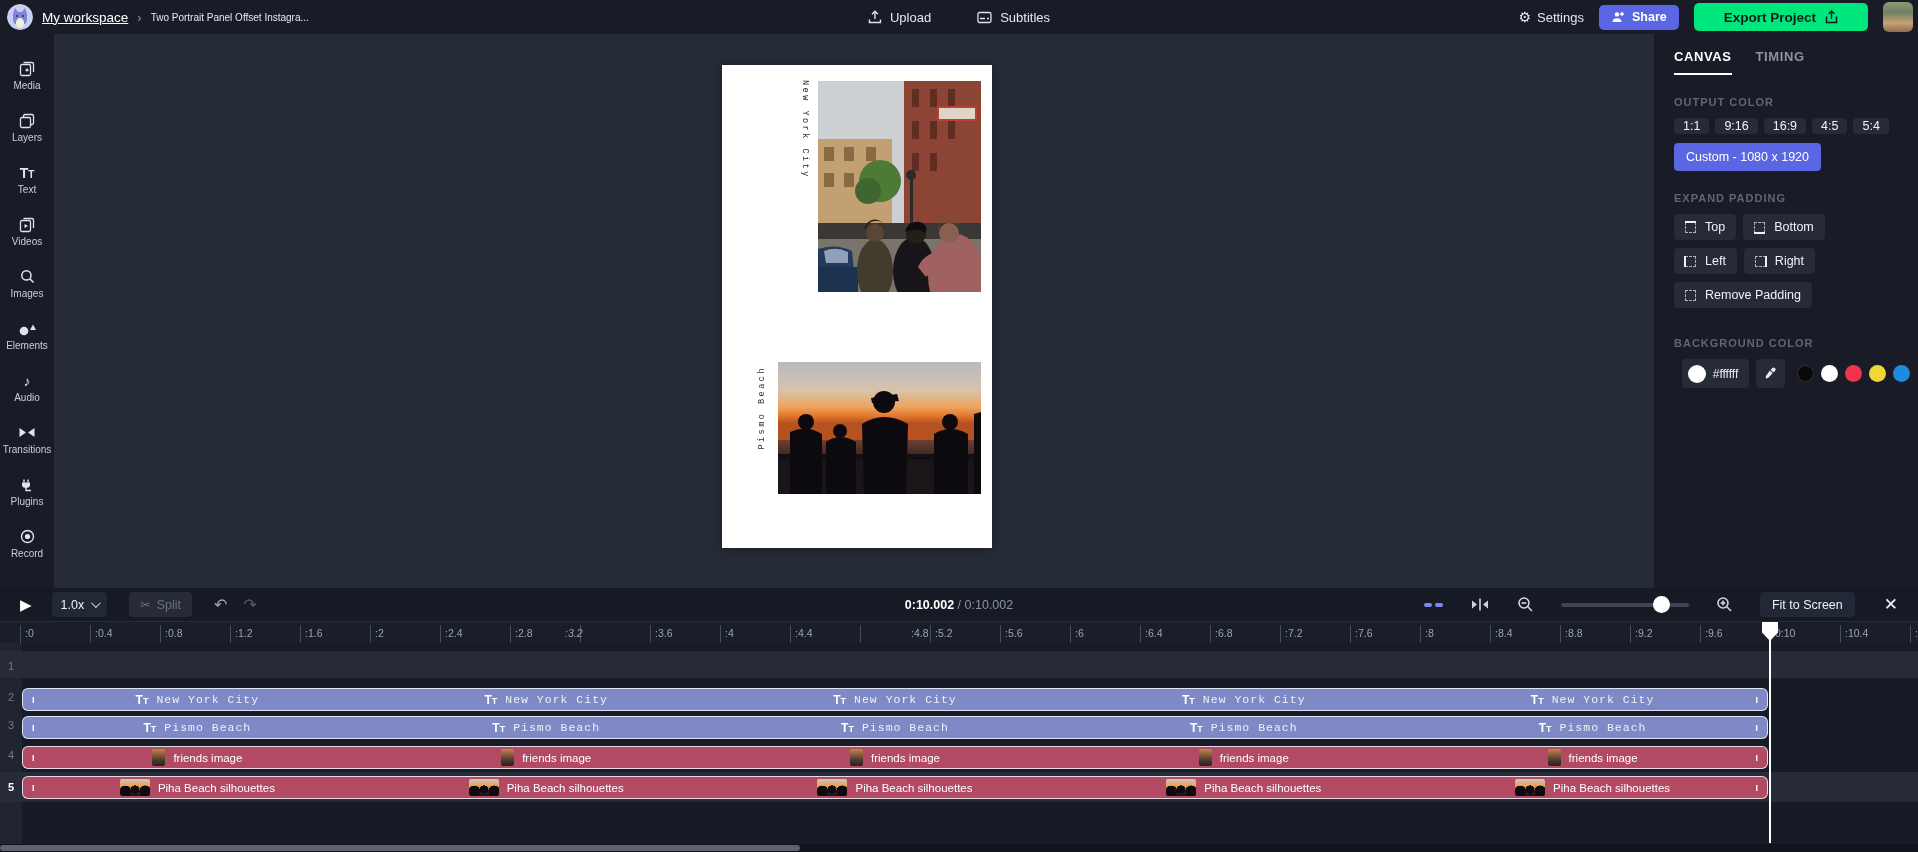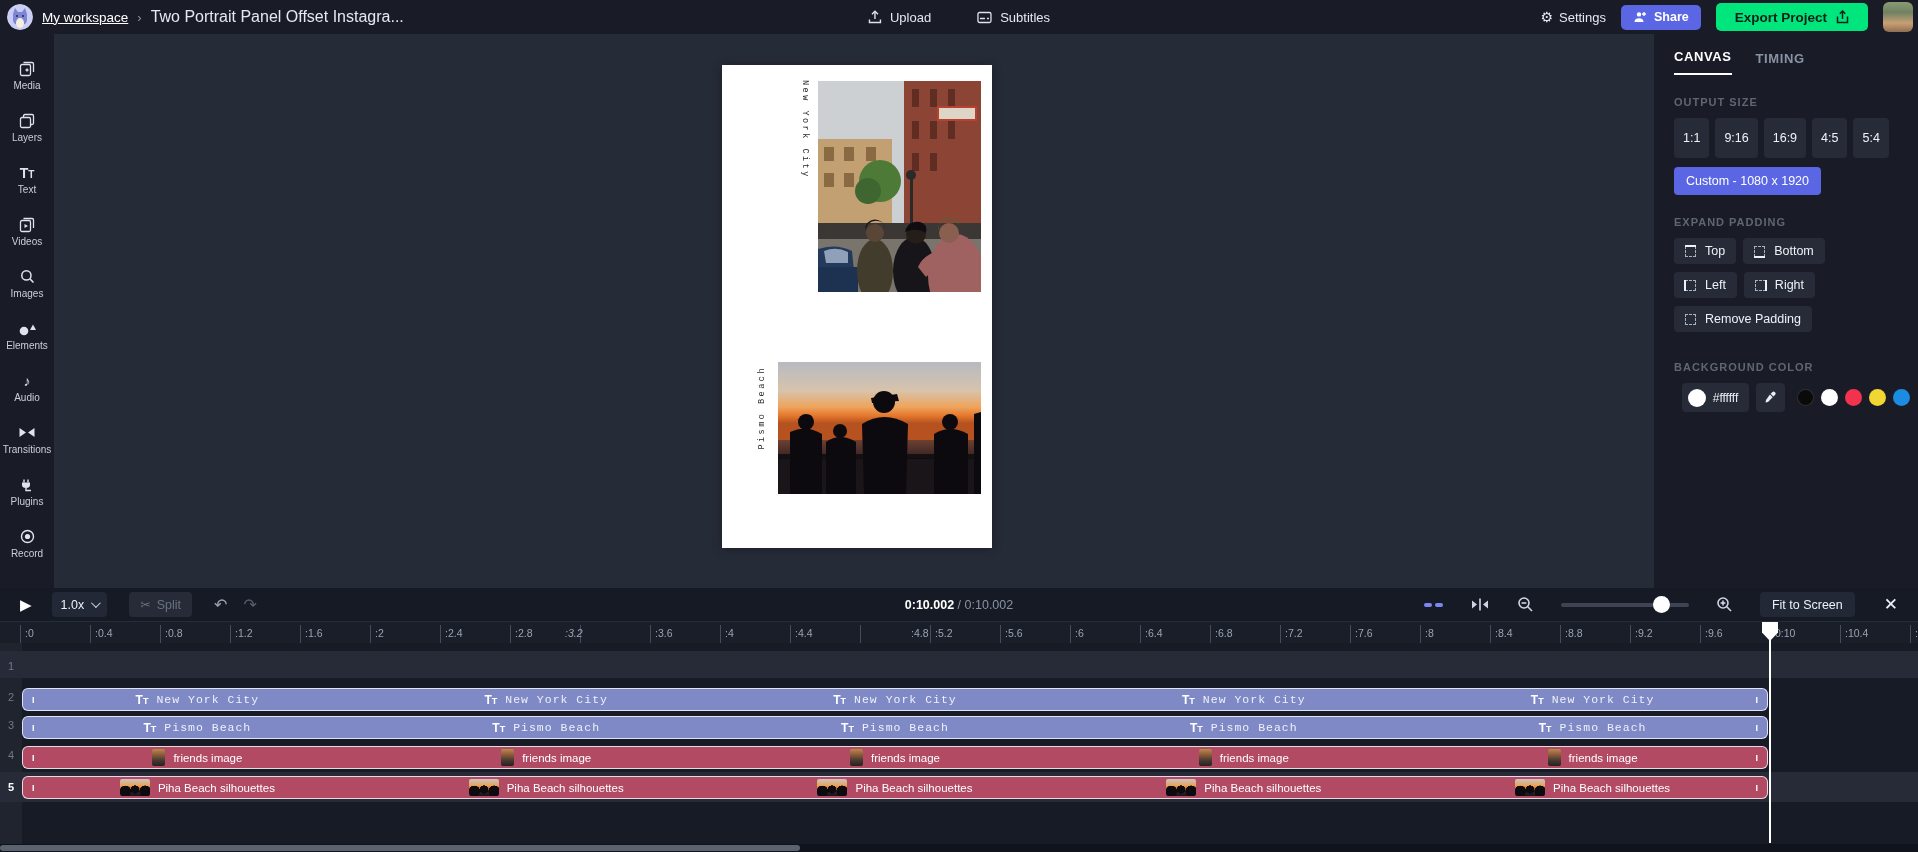--- a/index.html
+++ b/index.html
@@ -6,28 +6,28 @@
   html,body { width:1918px; height:852px; }
   body { position:relative; background:#171b26; font-family:"Liberation Sans",sans-serif; color:#e8ebf2; overflow:hidden; }
   svg { display:block; }
 
   
   .topbar { position:absolute; left:0; top:0; width:100%; height:34px; background:#191c27; display:flex; align-items:center; z-index:30; }
   .crumbs { display:flex; align-items:center; gap:9px; padding-left:7px; }
   .logo { width:26px; height:26px; border-radius:50%; overflow:hidden; flex:0 0 auto; }
   .ws-link { font-size:13.5px; color:#ffffff; text-decoration:underline; cursor:pointer; }
   .crumb-sep { color:#8a93a3; font-size:13px; }
-  .proj-title { font-size:16px; color:#e4e8f1; }
+  .proj-title { font-size:10px; color:#e4e8f1; }
   .topbar-center { position:absolute; left:50%; transform:translateX(-50%); display:flex; gap:46px; align-items:center; height:100%; }
   .tb-item { display:flex; align-items:center; gap:8px; font-size:13px; color:#e4e8f1; cursor:pointer; }
   .topbar-right { margin-left:auto; display:flex; align-items:center; gap:15px; padding-right:5px; }
   .settings-item { display:flex; align-items:center; gap:6px; font-size:13px; color:#e4e8f1; cursor:pointer; }
   .gear-glyph { font-size:14px; line-height:1; }
   .share-btn { display:flex; align-items:center; gap:7px; height:25px; padding:0 12px; border-radius:5px; background:#5a66e3; color:#fff; font-size:12.5px; font-weight:700; cursor:pointer; }
-  .export-btn { display:flex; align-items:center; gap:9px; height:28px; padding:0 19px; border-radius:5px; background:#00e57c; color:#0c2018; font-size:13.5px; font-weight:700; cursor:pointer; }
+  .export-btn { display:flex; align-items:center; gap:9px; height:28px; padding:0 30px; border-radius:5px; background:#00e57c; color:#0c2018; font-size:13.5px; font-weight:700; cursor:pointer; }
   .user-avatar { width:30px; height:30px; border-radius:6px; background:linear-gradient(180deg,#8a9b72 0%,#6f8162 35%,#c9a075 70%,#8f6f52 100%); }
 
   
   .sidebar { position:absolute; left:0; top:34px; width:54px; height:554px; background:#191c27; display:flex; flex-direction:column; align-items:center; padding-top:26px; z-index:20; }
   .side-item { width:100%; height:32px; margin-bottom:20px; display:flex; flex-direction:column; align-items:center; justify-content:flex-start; gap:3px; color:#c9cedb; cursor:pointer; }
   .side-item .icn { height:17px; display:flex; align-items:center; justify-content:center; }
   .side-item .lbl { font-size:10px; color:#c9cedb; white-space:nowrap; }
   .tt-glyph { font-weight:700; color:#dfe3ee; font-size:14px; line-height:1; }
   .tt-glyph .sm { font-size:10px; }
 
@@ -36,26 +36,26 @@
   .doc-canvas { position:absolute; left:668px; top:31px; width:270px; height:483px; background:#ffffff; box-shadow:0 1px 10px rgba(0,0,0,.3); }
   .v-text { position:absolute; font-family:"Liberation Mono","DejaVu Sans Mono",monospace; font-size:8.5px; letter-spacing:2.5px; color:#2b2b2b; writing-mode:vertical-rl; white-space:nowrap; }
   .v-text.flip { transform:rotate(180deg); }
   .nyc-text { left:78px; top:15px; }
   .pismo-text { left:35px; top:301px; }
   .nyc-img { position:absolute; left:96px; top:16px; width:163px; height:211px; }
   .pismo-img { position:absolute; left:56px; top:297px; width:203px; height:132px; }
 
   
   .rpanel { position:absolute; right:0; top:34px; width:264px; height:554px; background:#191c27; z-index:20; }
-  .rtabs { display:flex; gap:24px; padding:15px 0 0 20px;align-items:flex-end; }
+  .rtabs { display:flex; gap:24px; padding:15px 0 0 20px; }
   .rtab { font-size:13px; font-weight:700; letter-spacing:.6px; color:#8a93a3; padding-bottom:9px; cursor:pointer; }
   .rtab.active { color:#fff; border-bottom:2px solid #fff; }
   .sec-label { margin:21px 0 10px 20px; font-size:11px; font-weight:700; letter-spacing:1px; color:#5f6673; }
   .presets { display:flex; gap:6px; margin:0 0 9px 20px; }
-  .pbtn { background:#262b37; border-radius:4px; height:40px; padding:0 9px; font-size:12.5px; color:#f0f2f8; display:flex; align-items:center; cursor:pointer; }
+  .pbtn { background:#262b37; border-radius:4px; height:16px; padding:0 9px; font-size:12.5px; color:#f0f2f8; display:flex; align-items:center; cursor:pointer; }
   .custom-btn { margin-left:20px; background:#5a66e3; border-radius:4px; height:28px; padding:0 12px; display:inline-flex; align-items:center; font-size:12.5px; color:#fff; cursor:pointer; }
   .pad-wrap { margin-left:20px; width:220px; display:flex; flex-wrap:wrap; }
   .padbtn { background:#262b37; border-radius:4px; height:26px; padding:0 11px; display:inline-flex; align-items:center; gap:9px; font-size:12.5px; color:#eef1f8; margin:0 7px 8px 0; cursor:pointer; }
   .pad-ico { width:11px; height:11px; border:1px dashed #aab2c2; position:relative; flex:0 0 auto; }
   .pad-ico.e-top::before    { content:""; position:absolute; left:-1px; right:-1px; top:-2px; border-top:2px solid #eef1f8; }
   .pad-ico.e-bottom::before { content:""; position:absolute; left:-1px; right:-1px; bottom:-2px; border-bottom:2px solid #eef1f8; }
   .pad-ico.e-left::before   { content:""; position:absolute; top:-1px; bottom:-1px; left:-2px; border-left:2px solid #eef1f8; }
   .pad-ico.e-right::before  { content:""; position:absolute; top:-1px; bottom:-1px; right:-2px; border-right:2px solid #eef1f8; }
   .bgrow { display:flex; align-items:center; margin-left:20px;justify-content:center; }
   .hexbtn { background:#262b37; border-radius:4px; height:29px; padding:0 11px 0 6px; display:flex; gap:7px; align-items:center; font-size:12px; color:#eef1f8; cursor:pointer; }
@@ -361,21 +361,21 @@
       </svg>
     </div>
   </div>
 </div>
 
 <div class="rpanel">
   <div class="rtabs">
     <div class="rtab active">CANVAS</div>
     <div class="rtab">TIMING</div>
   </div>
-  <div class="sec-label">OUTPUT SIZE</div>
+  <div class="sec-label">OUTPUT COLOR</div>
   <div class="presets" id="presets">
       <div class="pbtn">1:1</div>
       <div class="pbtn">9:16</div>
       <div class="pbtn">16:9</div>
       <div class="pbtn">4:5</div>
       <div class="pbtn">5:4</div>
     </div>
   <div>
     <div class="custom-btn">Custom - 1080 x 1920</div>
   </div>

